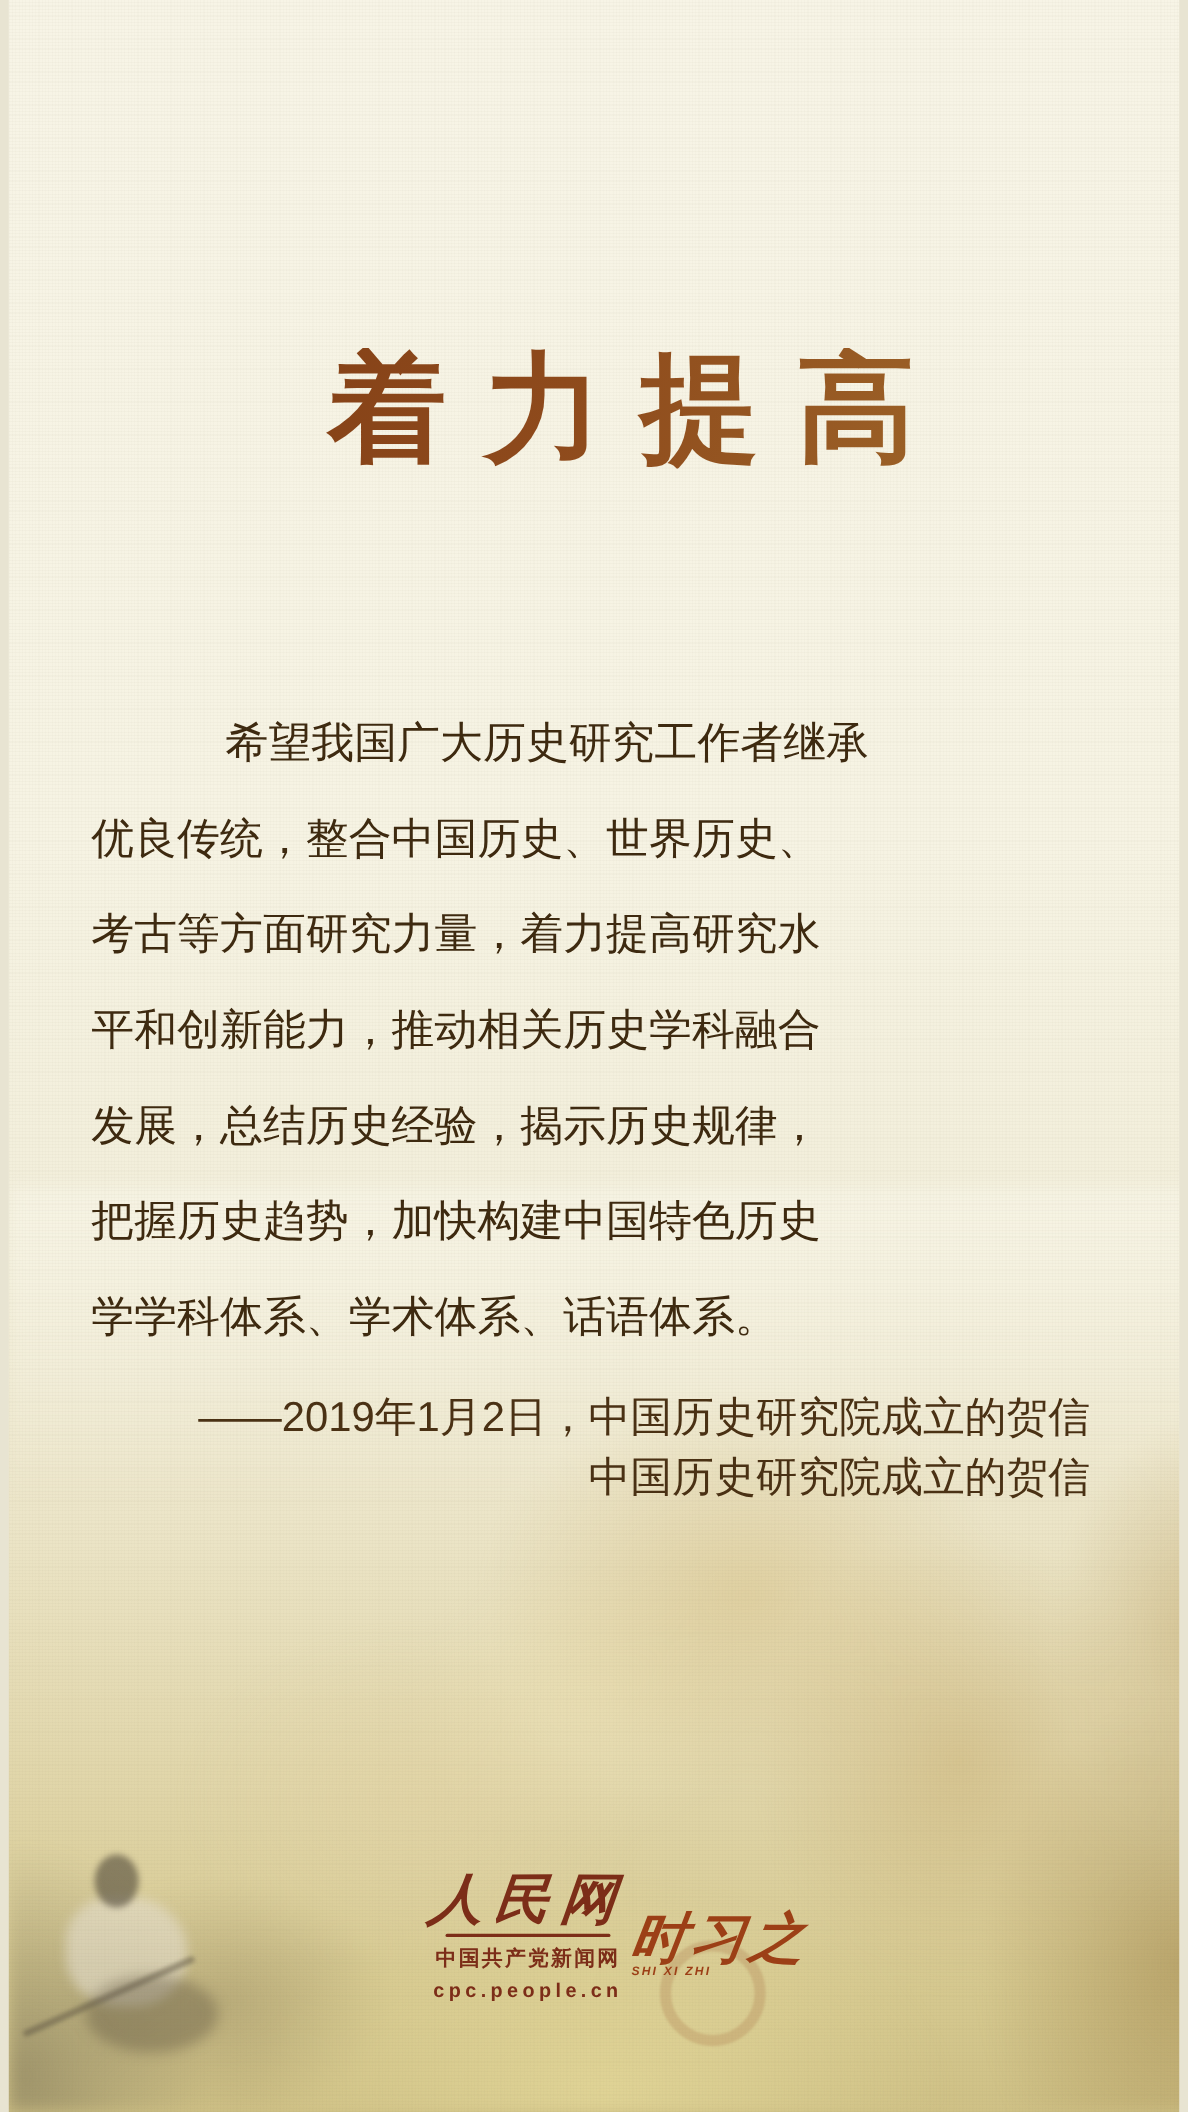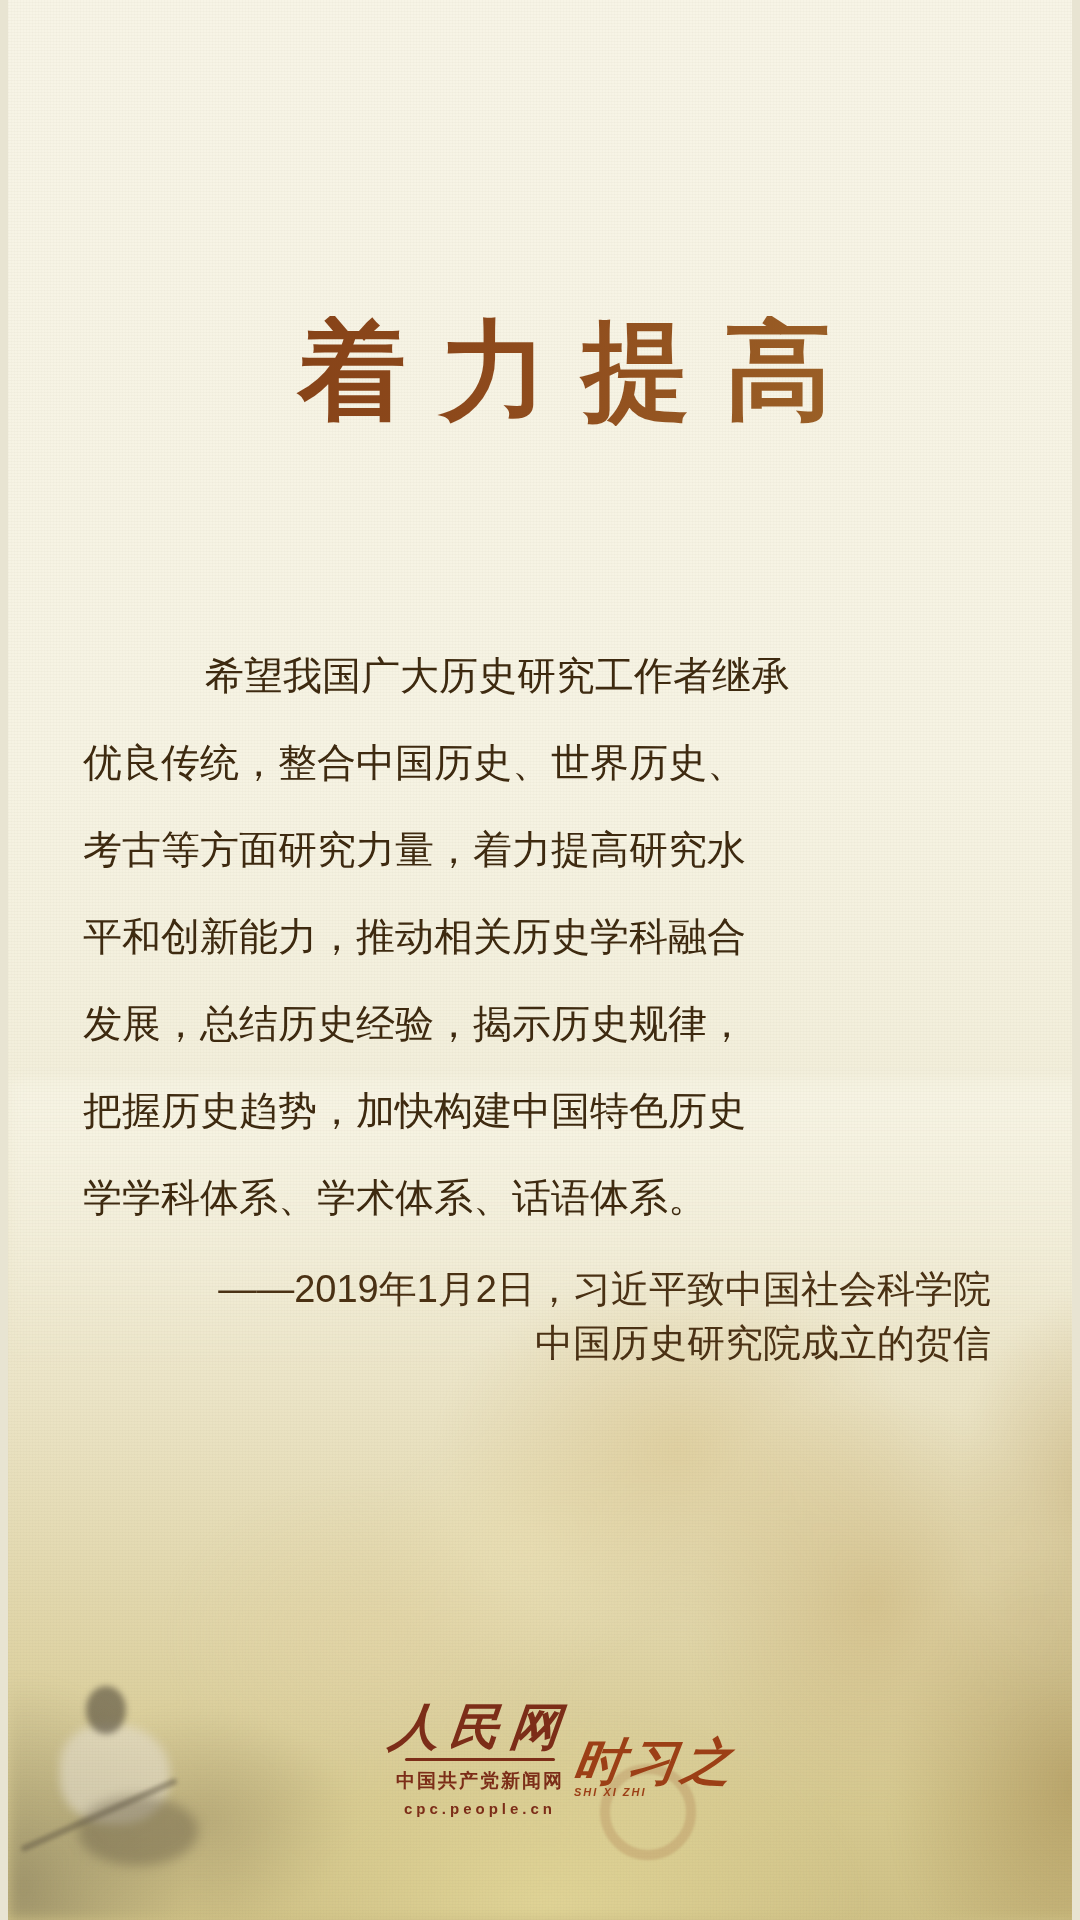--- a/index.html
+++ b/index.html
@@ -56,21 +56,21 @@
   
   .attr{position:absolute;left:0;top:1262px;width:983px;text-align:right;
     color:#4a3114;font-size:38px;line-height:54px;font-weight:400;}
   
   .people-logo{position:absolute;left:472px;top:1698px;transform:translateX(-50%);
     text-align:center;color:#7c2d18;}
   .people-name{font-family:"DejaVu Serif",serif;font-style:italic;font-weight:bold;
     font-size:50px;line-height:58px;letter-spacing:10px;transform:skewX(-6deg);}
   .people-underline{width:150px;height:3px;background:#7c2d18;margin:2px auto 5px auto;border-radius:2px;}
   .people-sub{font-size:19px;font-weight:bold;letter-spacing:2px;line-height:30px;}
-  .people-url{font-size:15px;font-weight:bold;letter-spacing:4px;line-height:26px;text-align:center;}
+  .people-url{font-size:18px;font-weight:bold;letter-spacing:4px;line-height:26px;text-align:center;}
   .shixizhi{position:absolute;left:566px;top:1736px;color:#9c3f16;}
   .shixizhi-name{font-size:50px;line-height:52px;font-weight:900;font-style:italic;
     letter-spacing:4px;transform:skewX(-8deg);white-space:nowrap;}
   .shixizhi-latin{font-size:11px;font-weight:bold;font-style:italic;letter-spacing:2px;
     text-align:left;margin-top:-2px;padding-right:6px;}
   .shixizhi-ring{position:absolute;left:592px;top:1764px;width:76px;height:76px;border-radius:50%;
     border:10px solid rgba(178,132,84,0.32);filter:blur(1px);}
 </style>
 </head>
 <body>
@@ -90,21 +90,21 @@
     <div class="q-line indent">希望我国广大历史研究工作者继承</div>
     <div class="q-line">优良传统，整合中国历史、世界历史、</div>
     <div class="q-line">考古等方面研究力量，着力提高研究水</div>
     <div class="q-line">平和创新能力，推动相关历史学科融合</div>
     <div class="q-line">发展，总结历史经验，揭示历史规律，</div>
     <div class="q-line">把握历史趋势，加快构建中国特色历史</div>
     <div class="q-line">学学科体系、学术体系、话语体系。</div>
   </div>
 
   <div class="attr">
-    <div>——2019年1月2日，习近平致中国社会科学院</div>
+    <div>——2019年1月2日，中国历史研究院成立的贺信</div>
     <div>中国历史研究院成立的贺信</div>
   </div>
 
   <div class="shixizhi-ring"></div>
 
   <div class="people-logo">
     <div class="people-name">人民网</div>
     <div class="people-underline"></div>
     <div class="people-sub">中国共产党新闻网</div>
     <div class="people-url">cpc.people.cn</div>

